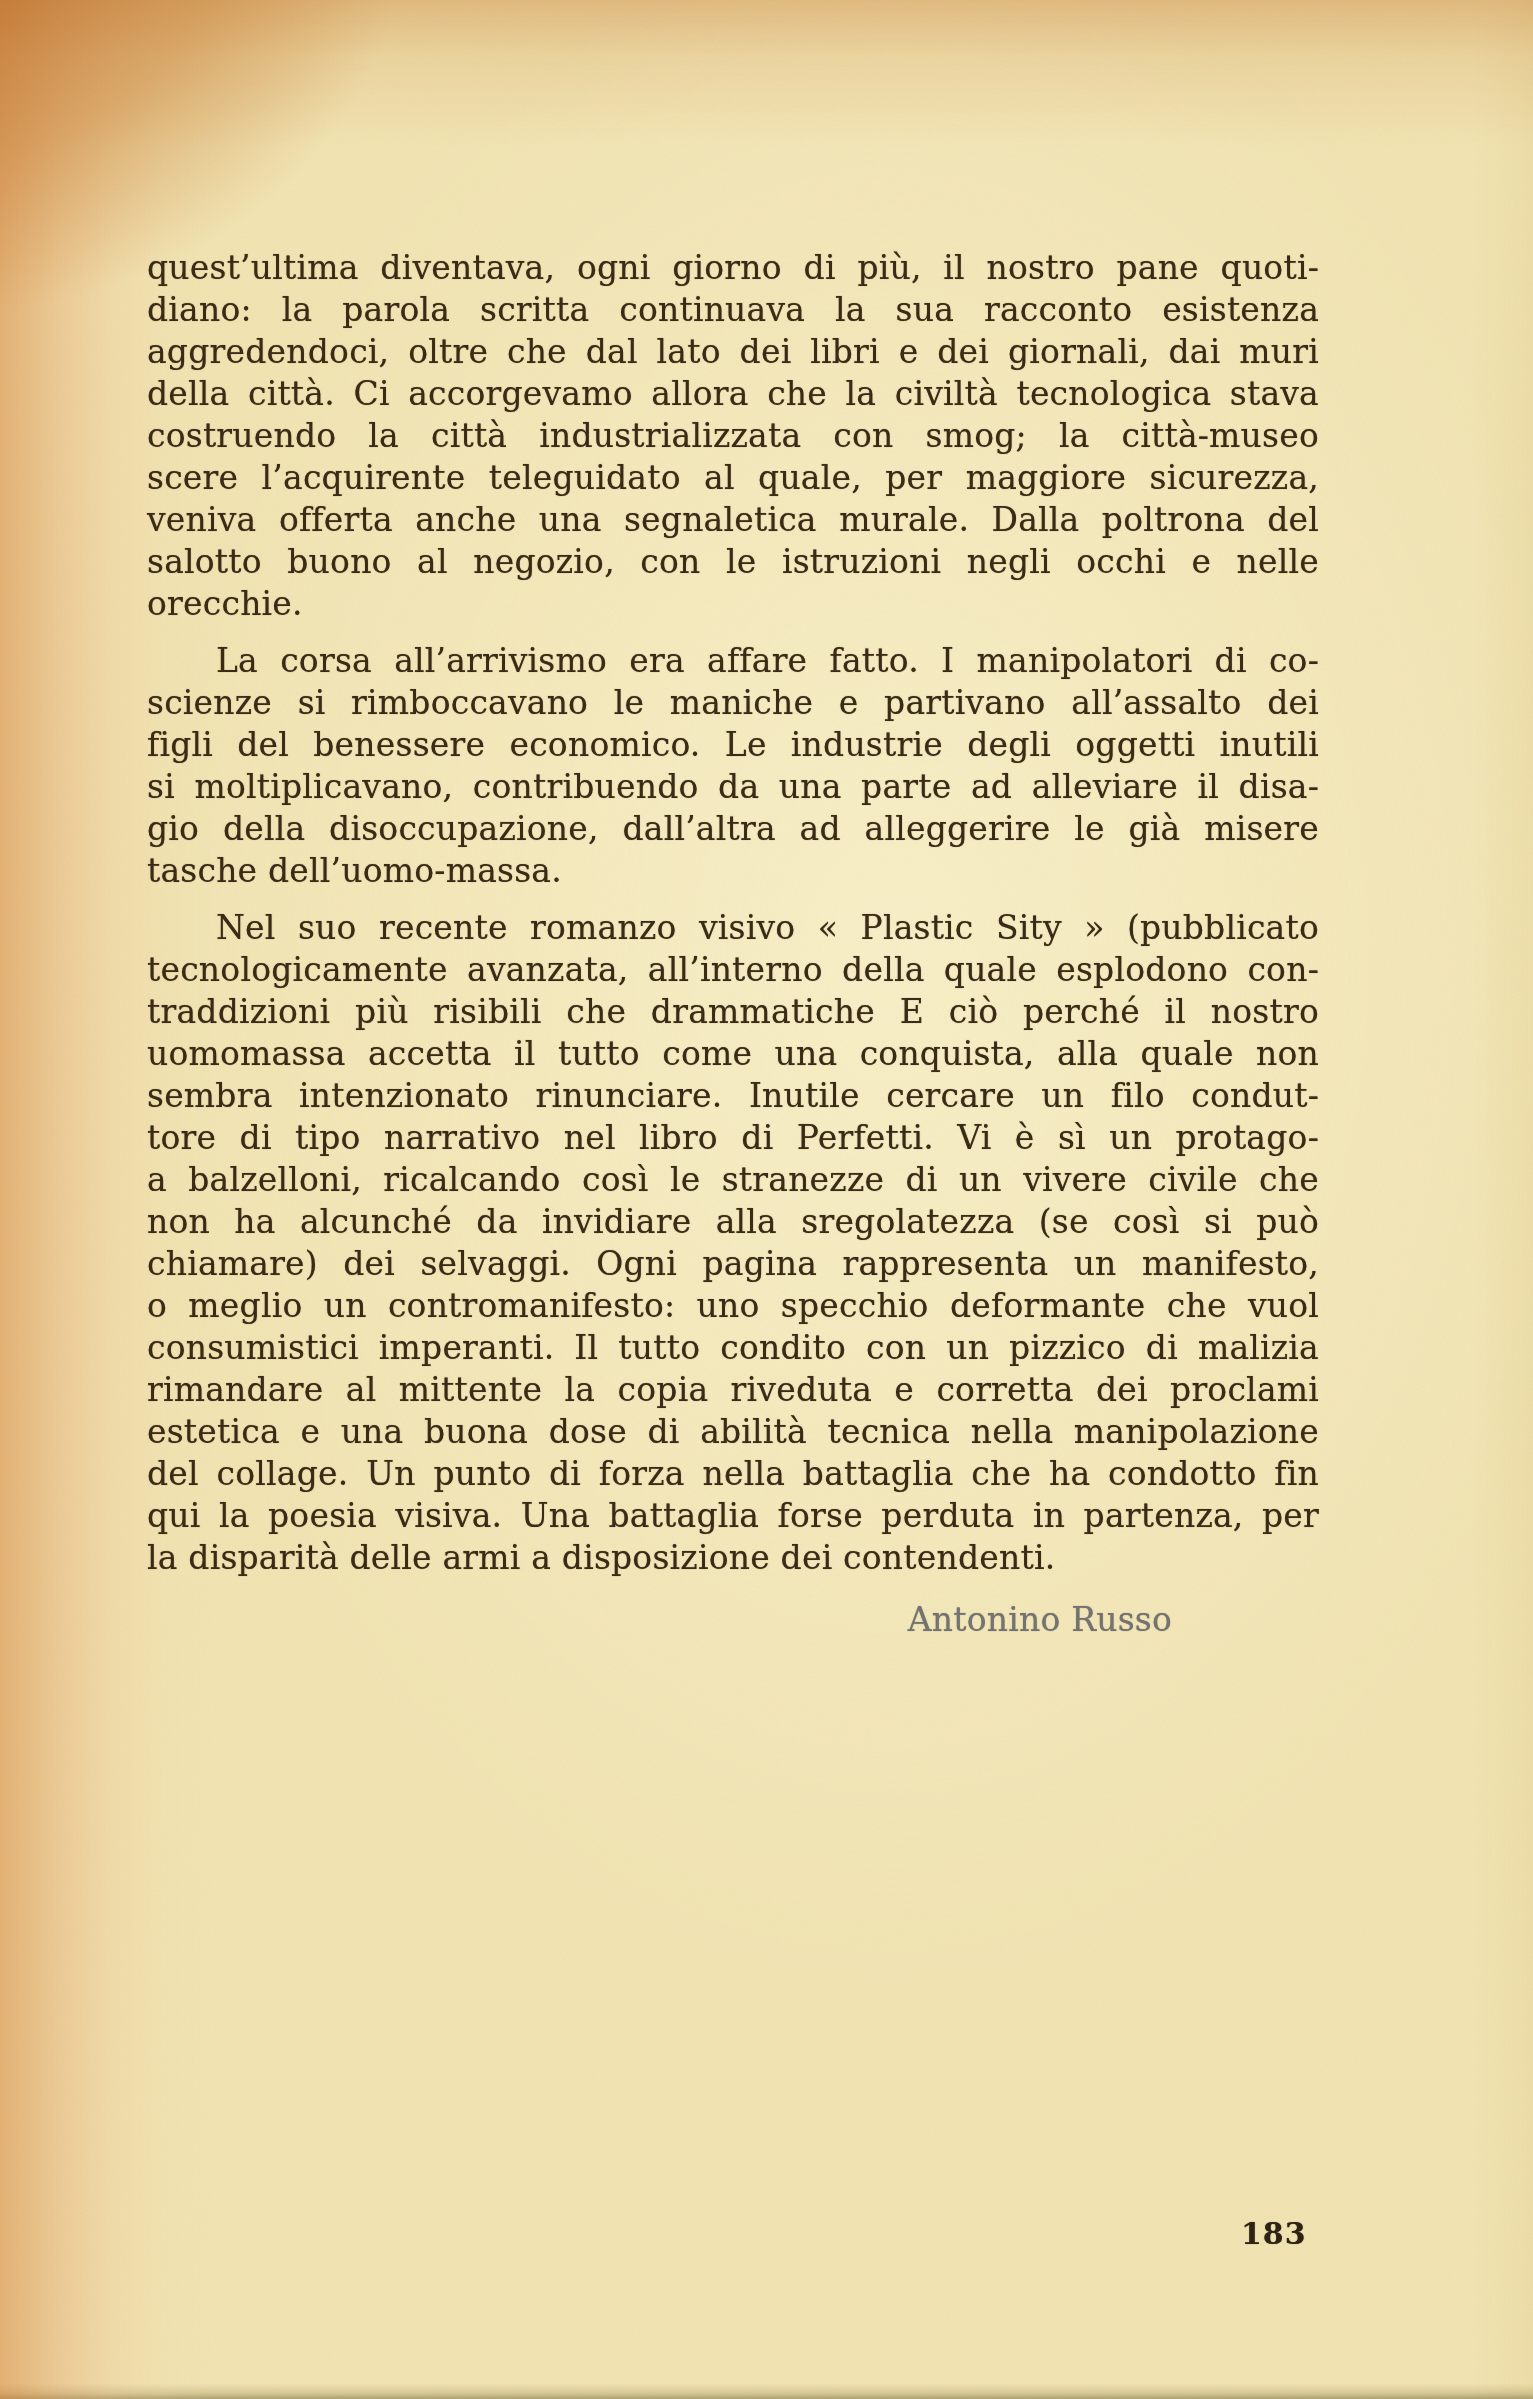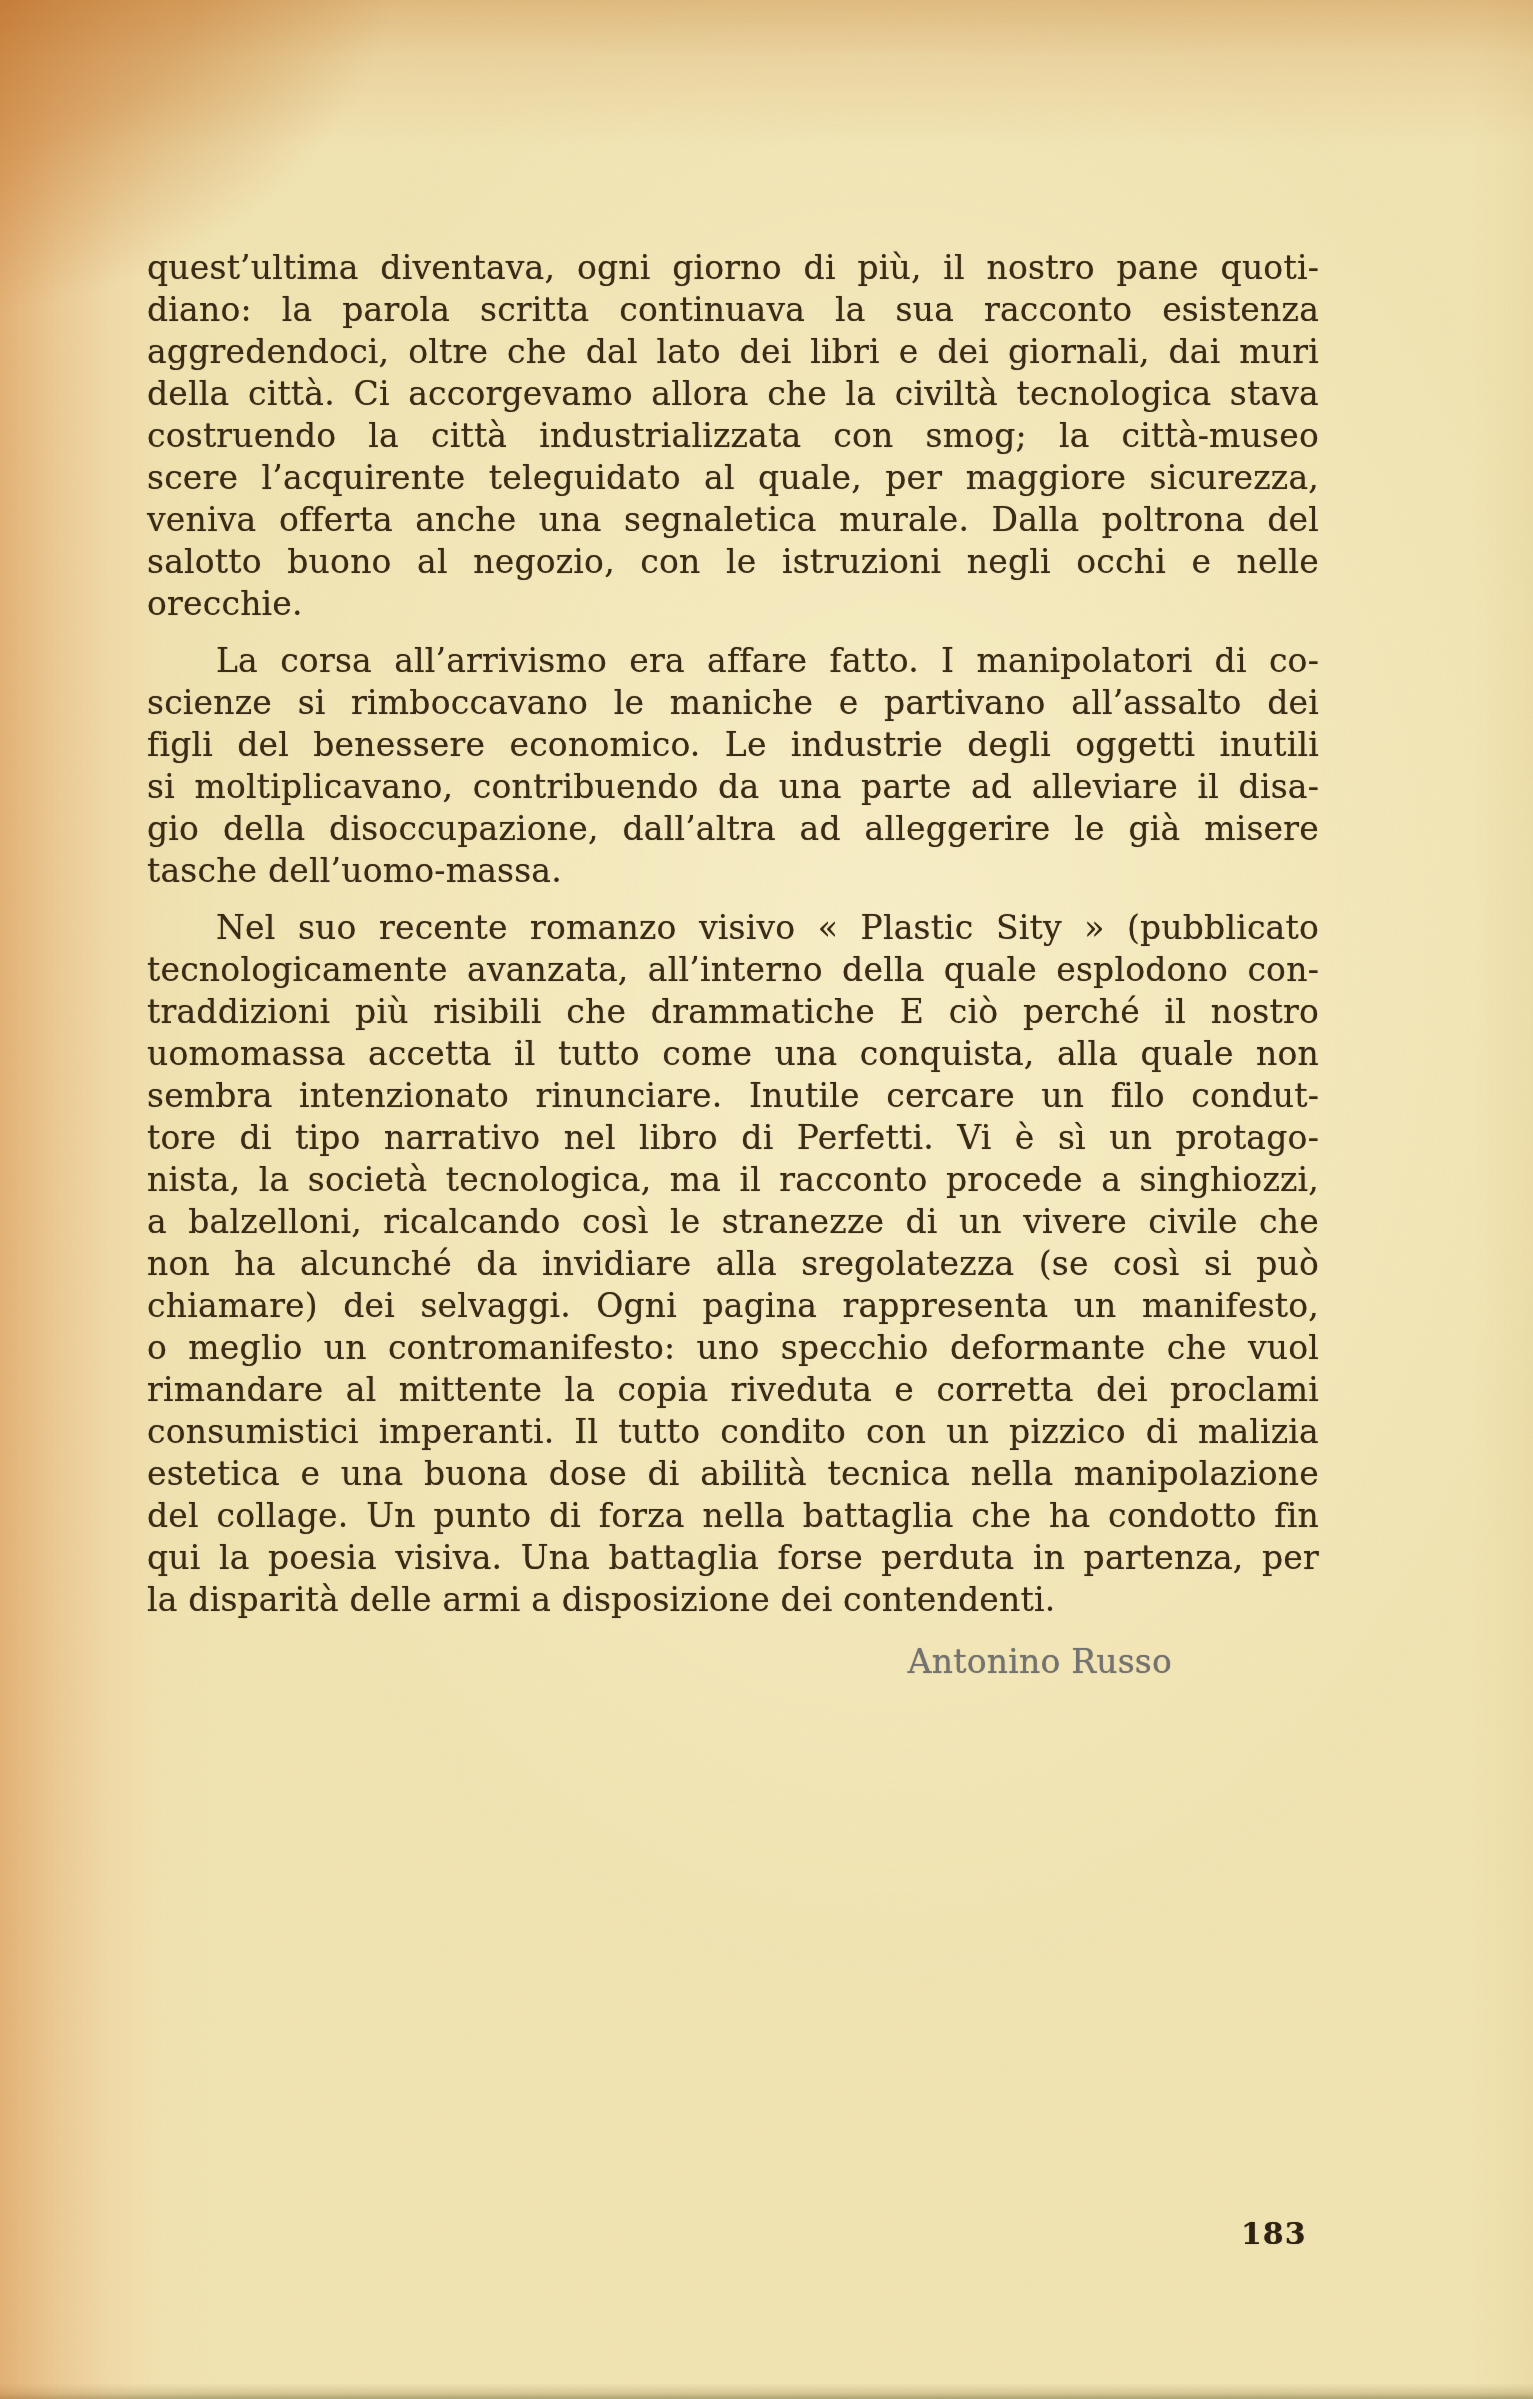--- a/index.html
+++ b/index.html
@@ -117,27 +117,26 @@
       <div class="line">gio della disoccupazione, dall’altra ad alleggerire le già misere</div>
       <div class="line para-end">tasche dell’uomo-massa.</div>
     </div>
     <div class="para indent">
       <div class="line">Nel suo recente romanzo visivo « Plastic Sity » (pubblicato</div>
       <div class="line">tecnologicamente avanzata, all’interno della quale esplodono con-</div>
       <div class="line">traddizioni più risibili che drammatiche E ciò perché il nostro</div>
       <div class="line">uomomassa accetta il tutto come una conquista, alla quale non</div>
       <div class="line">sembra intenzionato rinunciare. Inutile cercare un filo condut-</div>
       <div class="line">tore di tipo narrativo nel libro di Perfetti. Vi è sì un protago-</div>
-      <div class="line">nista, la società tecnologica, ma il racconto procede a singhiozzi,</div>
       <div class="line">a balzelloni, ricalcando così le stranezze di un vivere civile che</div>
       <div class="line">non ha alcunché da invidiare alla sregolatezza (se così si può</div>
       <div class="line">chiamare) dei selvaggi. Ogni pagina rappresenta un manifesto,</div>
       <div class="line">o meglio un contromanifesto: uno specchio deformante che vuol</div>
+      <div class="line">consumistici imperanti. Il tutto condito con un pizzico di malizia</div>
       <div class="line">rimandare al mittente la copia riveduta e corretta dei proclami</div>
-      <div class="line">consumistici imperanti. Il tutto condito con un pizzico di malizia</div>
       <div class="line">estetica e una buona dose di abilità tecnica nella manipolazione</div>
       <div class="line">del collage. Un punto di forza nella battaglia che ha condotto fin</div>
       <div class="line">qui la poesia visiva. Una battaglia forse perduta in partenza, per</div>
       <div class="line para-end">la disparità delle armi a disposizione dei contendenti.</div>
     </div>
     <div class="signature">Antonino Russo</div>
 </main>
 
 <div class="page-number">183</div>
 

